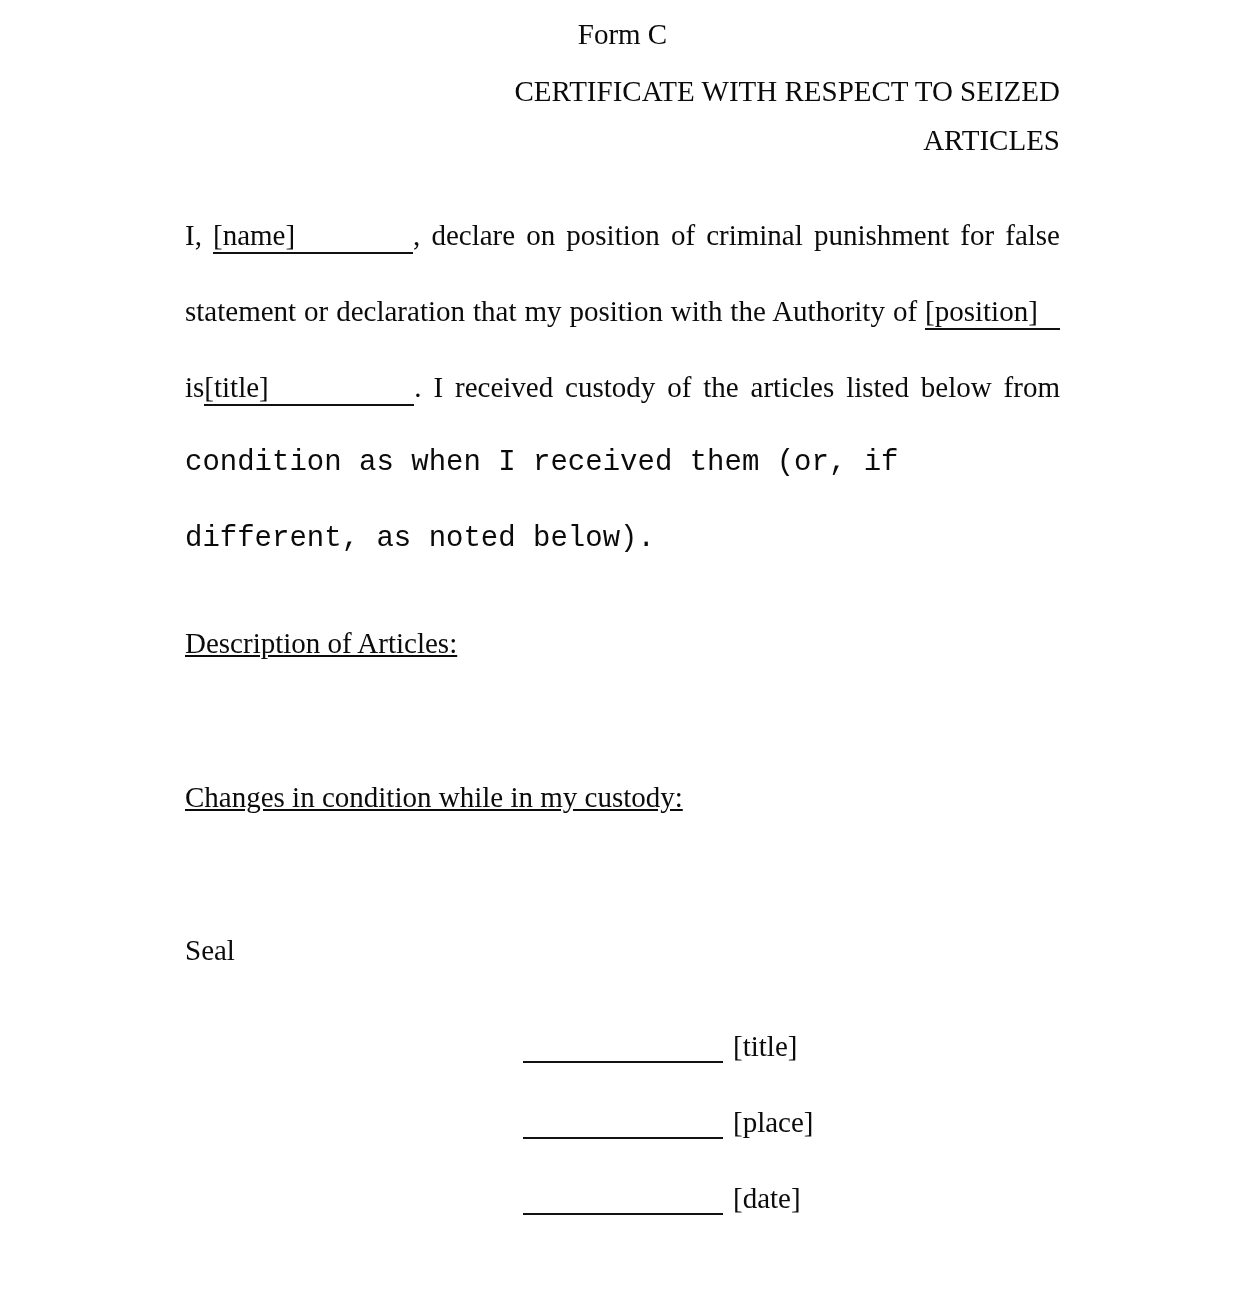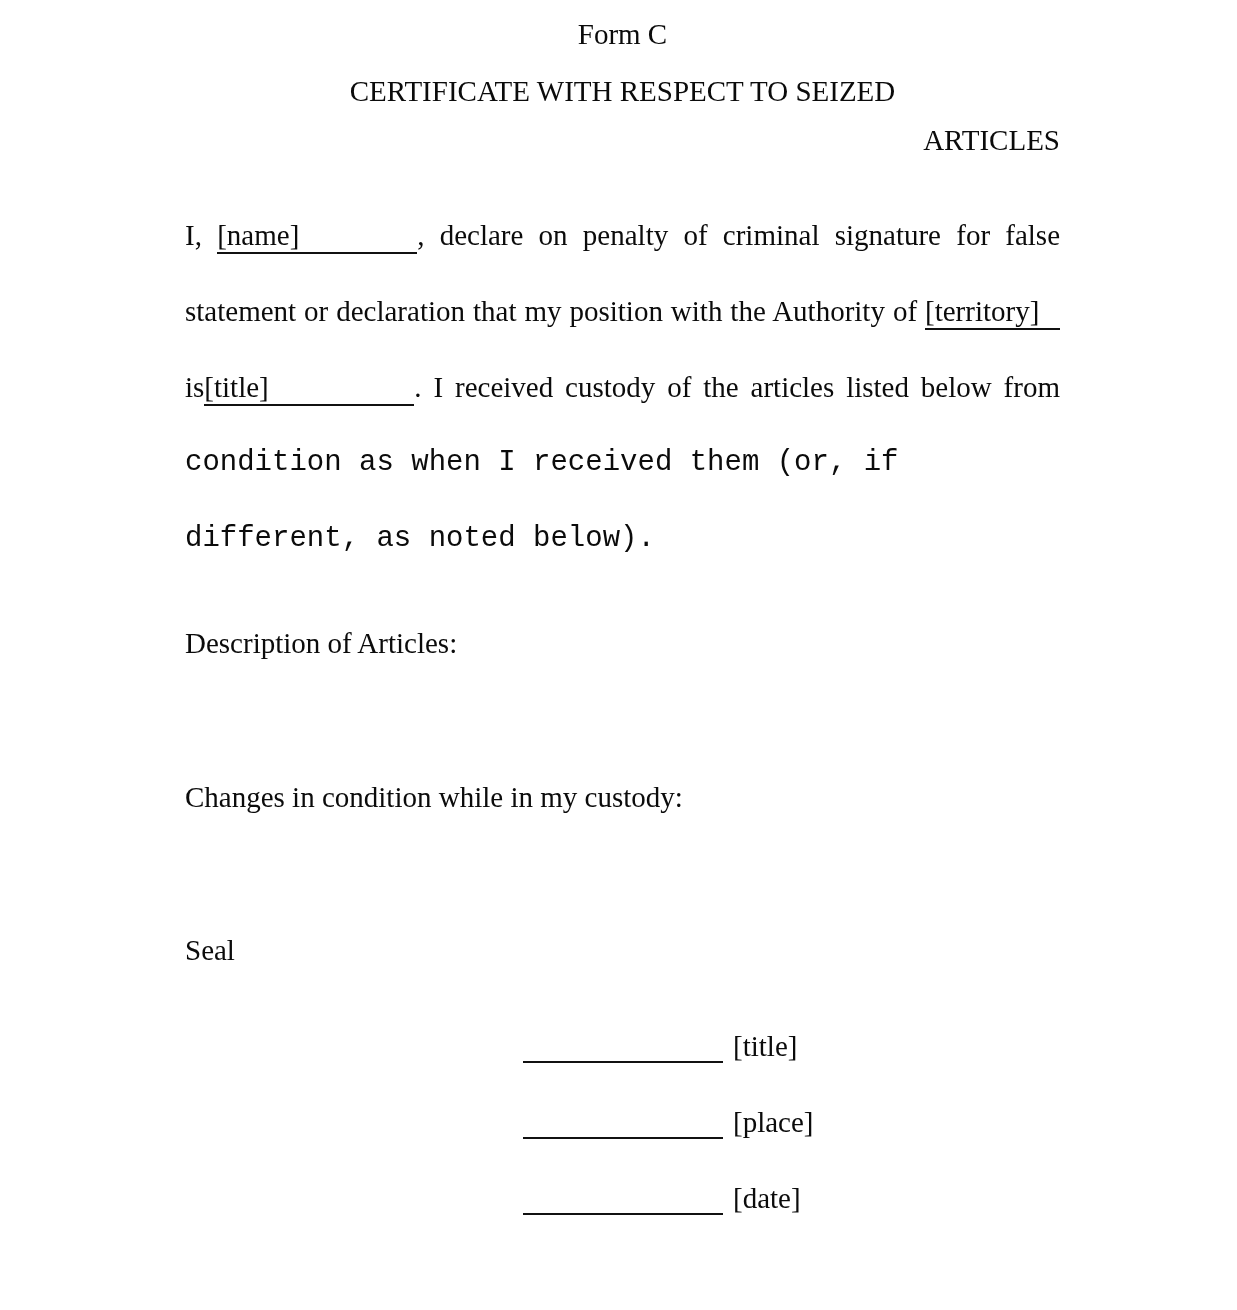--- a/index.html
+++ b/index.html
@@ -17,21 +17,21 @@
     height: 1310px;
     padding: 10px 177px 0 185px;
   }
   
   .form-label {
     text-align: center;
     line-height: 49px;
     font-weight: normal;
   }
   .doc-title {
-    text-align: center;
+    text-align: right;
     line-height: 49px;
     margin-top: 8px;
     font-weight: normal;
   }
   .doc-title2 {
     text-align: right;
     line-height: 49px;
     font-weight: normal;
   }
   
@@ -57,22 +57,22 @@
   }
   .blank > span { display: inline; }
   .w-name      { width: 200px; }
   .w-territory { width: 135px; }
   .w-title     { width: 210px; }
   .w-person    { width: 247px; text-align: left; }
   .w-date      { width: 165px; }
   .w-place     { width: 200px; }
   
   .section-label   { line-height: 76px; }
-  .desc-label      { margin-top: 28px; }
-  .changes-label   { margin-top: 78px; }
+  .desc-label      { margin-top: 28px; text-decoration: underline; }
+  .changes-label   { margin-top: 78px; text-decoration: underline; }
   .seal-label      { margin-top: 77px; }
   
   .sig-block { margin-top: 20px; }
   .sig-row {
     line-height: 76px;
     margin-left: 338px;
     white-space: nowrap;
   }
   .sig-line {
     display: inline-block;
@@ -89,26 +89,26 @@
 <div class="page">
 
   <div class="form-label">Form C</div>
   <div class="doc-title">CERTIFICATE WITH RESPECT TO SEIZED</div>
   <div class="doc-title2">ARTICLES</div>
 
   <div class="para">
 
     <div class="pline">
       <span>I,</span>
-      <span class="blank w-name"><span>[name]</span></span><span>, declare on penalty of criminal signature for false</span>
+      <span class="blank w-name"><span>[name]</span></span><span>, declare on position of criminal punishment for false</span>
     </div>
 
     <div class="pline">
       <span>statement or declaration that my position with the Authority of</span>
-      <span class="blank w-territory"><span>[territory]</span></span>
+      <span class="blank w-territory"><span>[position]</span></span>
     </div>
 
     <div class="pline">
       <span>is</span><span class="blank w-title"><span>[title]</span></span><span>. I received custody of the articles listed below from</span>
     </div>
 
 
     <div class="pline last">
       <span>condition as when I received them (or, if different, as noted below).</span>
     </div>

